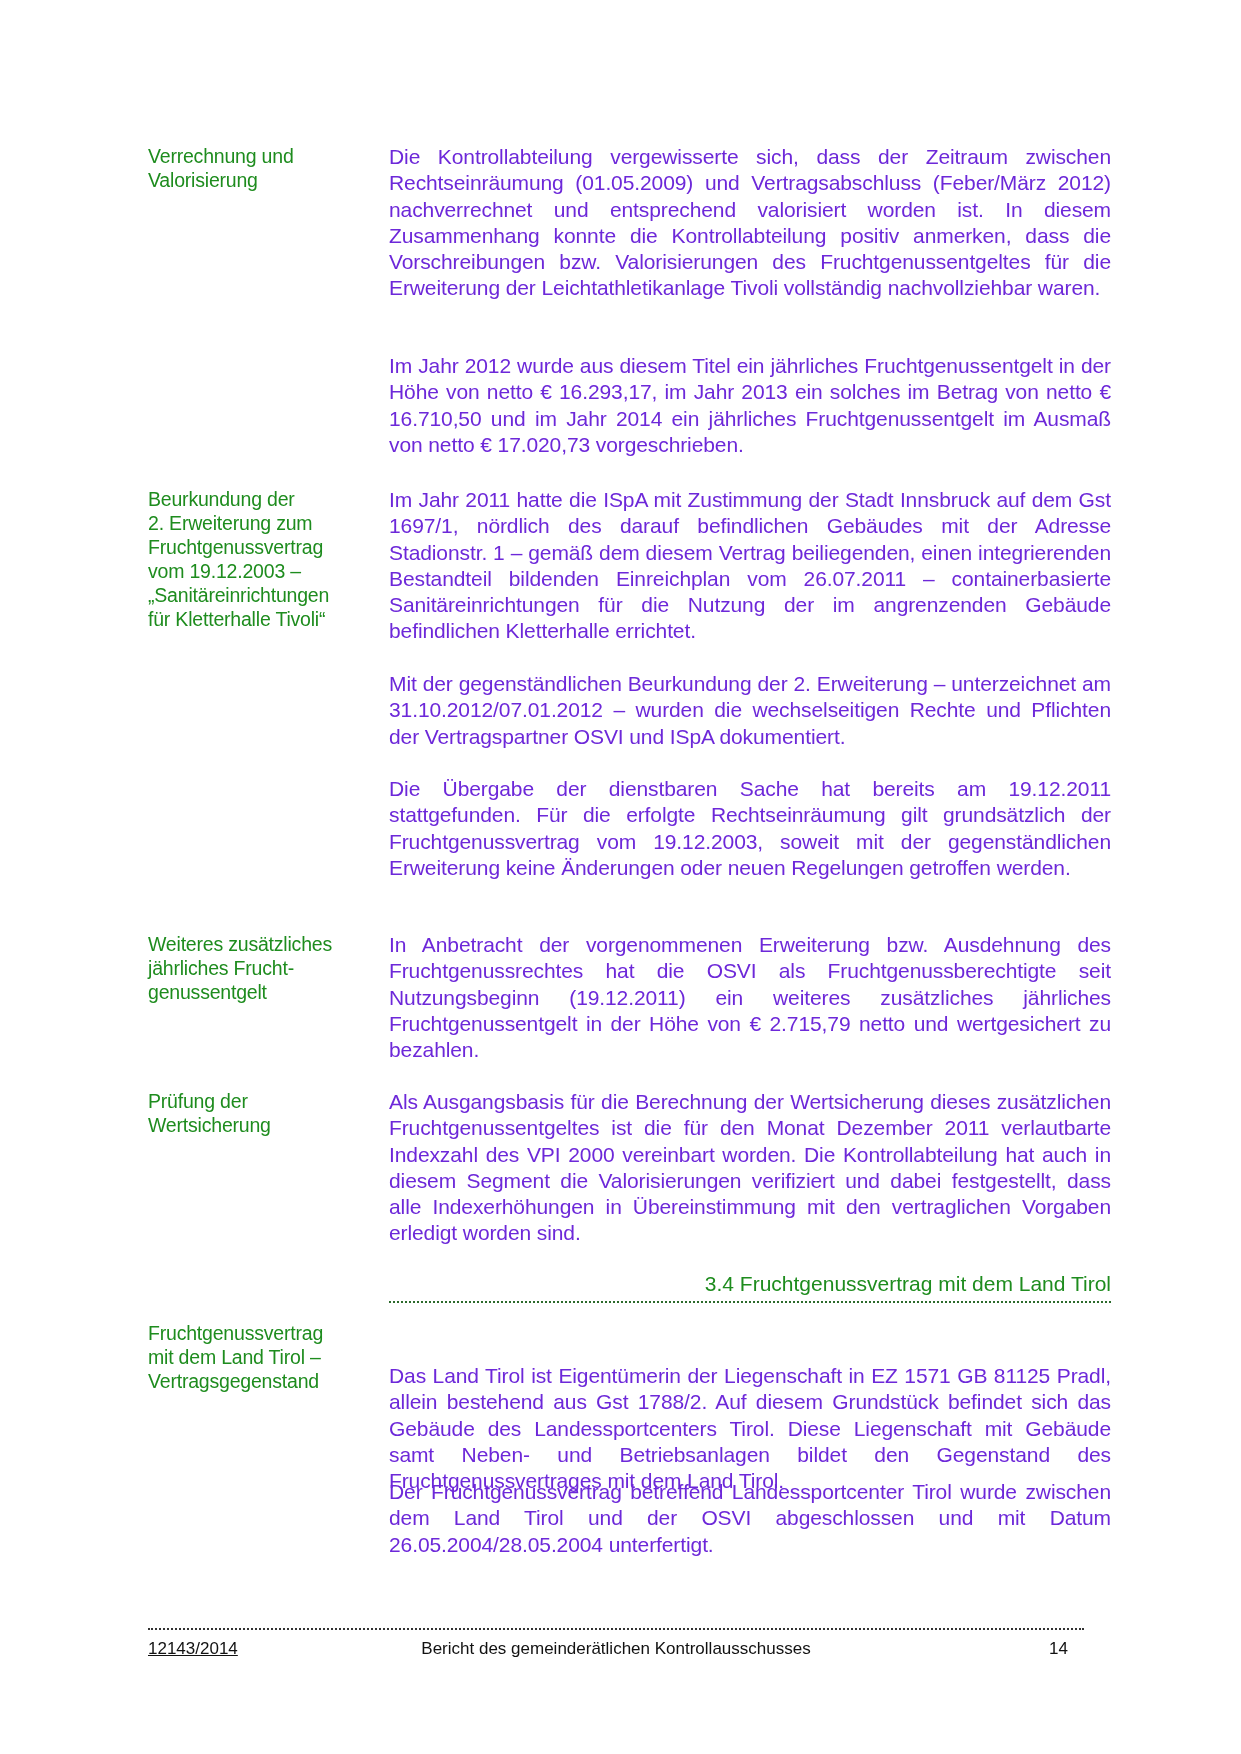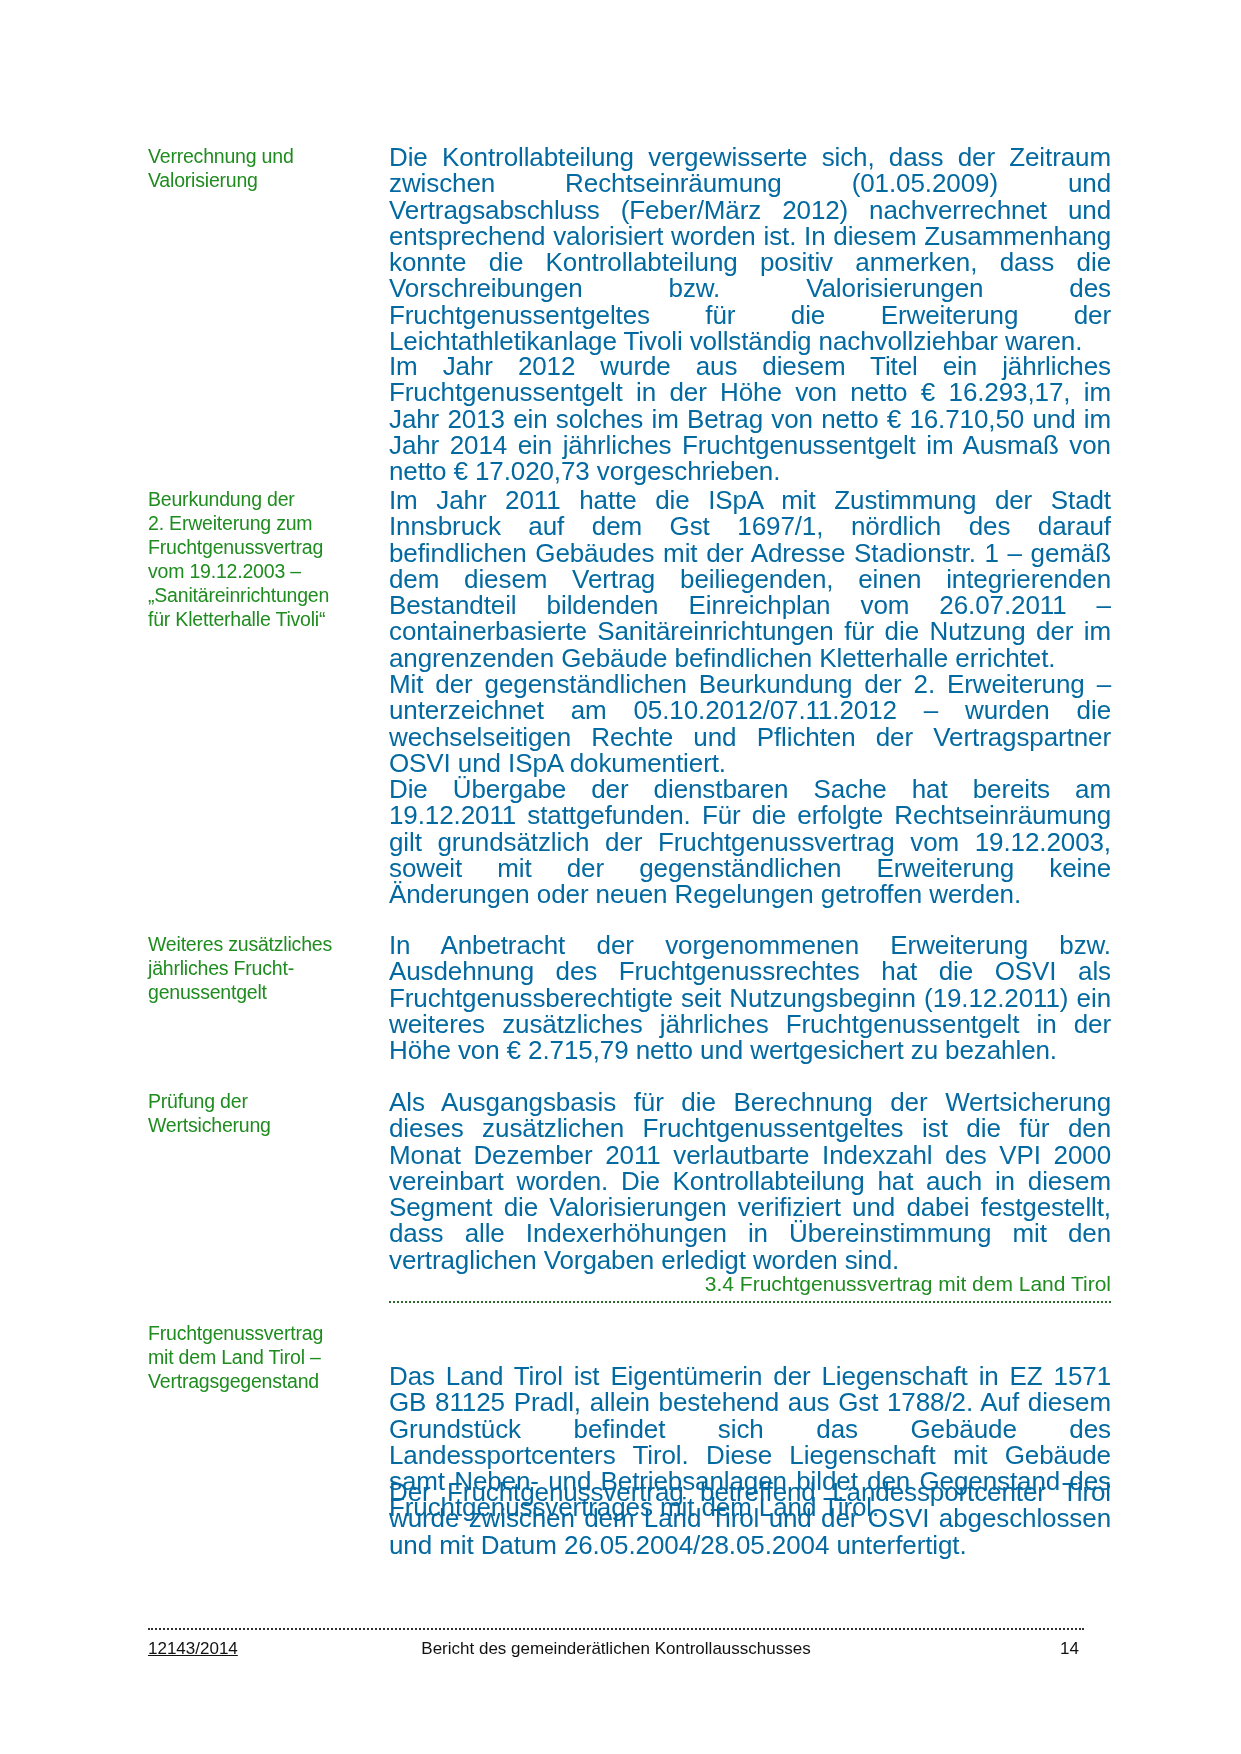--- a/index.html
+++ b/index.html
@@ -27,24 +27,24 @@
       width: 205px;
       font-size: 19.5px;
       line-height: 24px;
       color: #1e8c1e;
       letter-spacing: -0.2px;
     }
     .body-text {
       position: absolute;
       left: 389px;
       width: 722px;
-      font-size: 26px;
+      font-size: 21px;
       line-height: 26.3px;
       text-align: justify;
-      color: #0369a1;
+      color: #6d28d9;
       letter-spacing: -0.1px;
       hyphens: none;
     }
     .heading {
       position: absolute;
       left: 389px;
       width: 722px;
       top: 1271px;
       text-align: right;
       font-size: 21px;
@@ -71,21 +71,21 @@
       position: absolute;
       left: 148px;
       width: 936px;
       top: 1638px;
       font-size: 17px;
       line-height: 22px;
       color: #111111;
     }
     .footer .left { position: absolute; left: 0; top: 0; text-decoration: underline; }
     .footer .center { position: absolute; left: 0; width: 936px; top: 0; text-align: center; }
-    .footer .right { position: absolute; right: 5px; top: 0; }
+    .footer .right { position: absolute; right: 16px; top: 0; }
   </style>
 </head>
 <body>
 
 <div class="page">
 
   <div class="side" style="top:144px;">
     <div>Verrechnung und</div>
     <div>Valorisierung</div>
   </div>
@@ -94,21 +94,21 @@
 
   <div class="side" style="top:487px;">
     <div>Beurkundung der</div>
     <div>2. Erweiterung zum</div>
     <div>Fruchtgenussvertrag</div>
     <div>vom 19.12.2003 –</div>
     <div>„Sanitäreinrichtungen</div>
     <div>für Kletterhalle Tivoli“</div>
   </div>
   <div class="body-text" style="top:487px;">Im Jahr 2011 hatte die ISpA mit Zustimmung der Stadt Innsbruck auf dem Gst 1697/1, nördlich des darauf befindlichen Gebäudes mit der Adresse Stadionstr. 1 – gemäß dem diesem Vertrag beiliegenden, einen integrierenden Bestandteil bildenden Einreichplan vom 26.07.2011 – containerbasierte Sanitäreinrichtungen für die Nutzung der im angrenzenden Gebäude befindlichen Kletterhalle errichtet.</div>
-  <div class="body-text" style="top:671px;">Mit der gegenständlichen Beurkundung der 2. Erweiterung – unterzeichnet am 05.10.2012/07.11.2012 – wurden die wechselseitigen Rechte und Pflichten der Vertragspartner OSVI und ISpA dokumentiert.</div>
+  <div class="body-text" style="top:671px;">Mit der gegenständlichen Beurkundung der 2. Erweiterung – unterzeichnet am 31.10.2012/07.01.2012 – wurden die wechselseitigen Rechte und Pflichten der Vertragspartner OSVI und ISpA dokumentiert.</div>
   <div class="body-text" style="top:776px;">Die Übergabe der dienstbaren Sache hat bereits am 19.12.2011 stattgefunden. Für die erfolgte Rechtseinräumung gilt grundsätzlich der Fruchtgenussvertrag vom 19.12.2003, soweit mit der gegenständlichen Erweiterung keine Änderungen oder neuen Regelungen getroffen werden.</div>
 
   <div class="side" style="top:932px;">
     <div>Weiteres zusätzliches</div>
     <div>jährliches Frucht-</div>
     <div>genussentgelt</div>
   </div>
   <div class="body-text" style="top:932px;">In Anbetracht der vorgenommenen Erweiterung bzw. Ausdehnung des Fruchtgenussrechtes hat die OSVI als Fruchtgenussberechtigte seit Nutzungsbeginn (19.12.2011) ein weiteres zusätzliches jährliches Fruchtgenussentgelt in der Höhe von € 2.715,79 netto und wertgesichert zu bezahlen.</div>
 
   <div class="side" style="top:1089px;">

